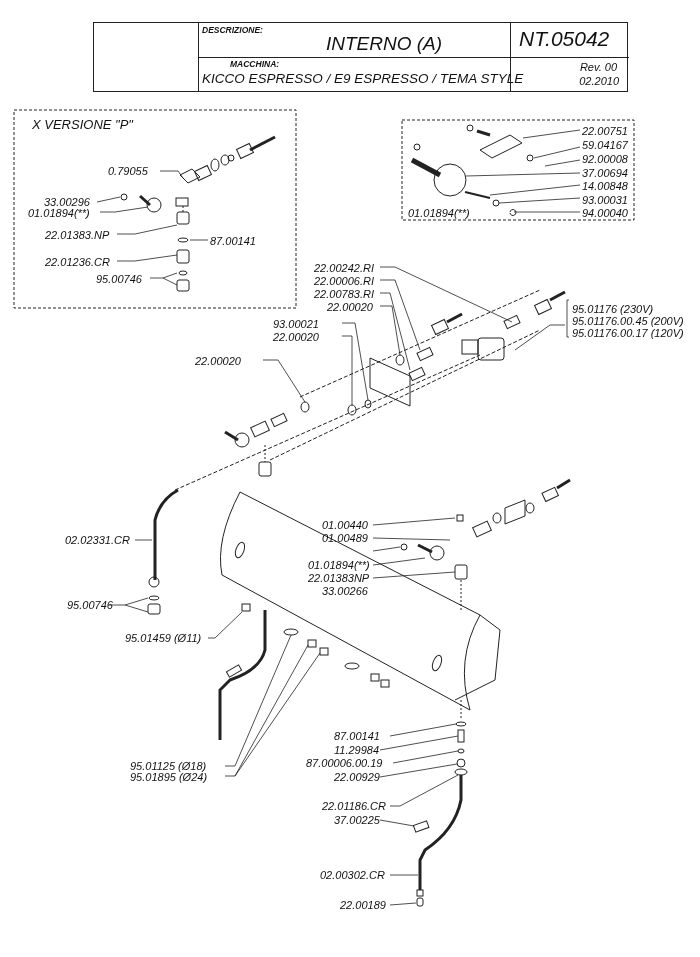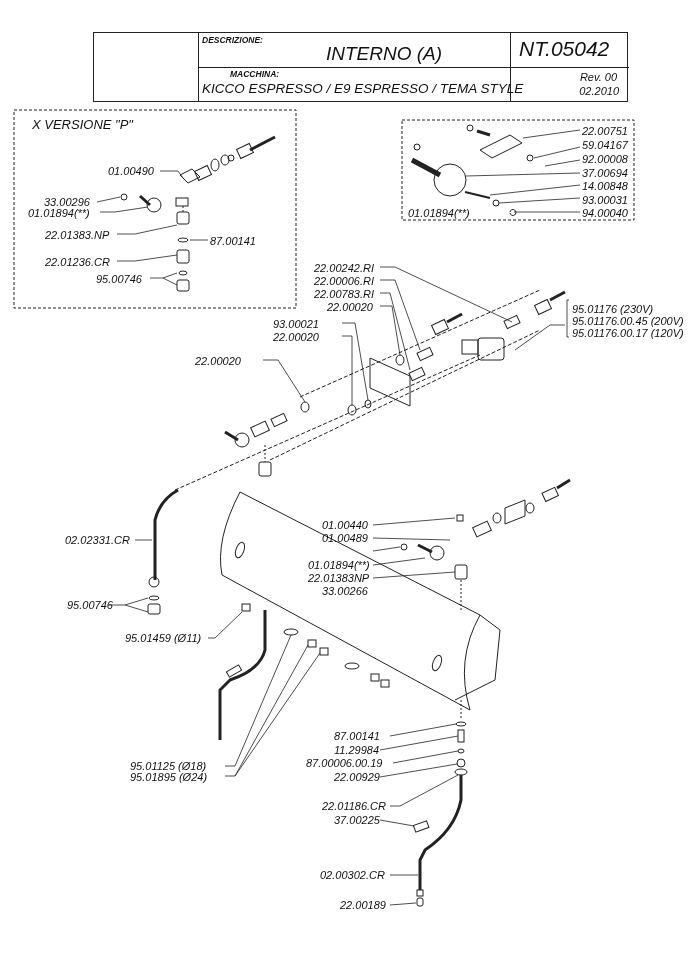--- a/index.html
+++ b/index.html
@@ -1,20 +1,20 @@
 <!DOCTYPE html>
 <html><head>
 <meta charset="utf-8">
 <style>
   html, body { margin: 0; padding: 0; background: #ffffff; }
   body { width: 700px; height: 957px; position: relative; overflow: hidden;
          font-family: "Liberation Sans", sans-serif; color: #111; }
   .lbl { position: absolute; font-style: italic; font-size: 11px; white-space: nowrap; line-height: 12px; color: #111; }
   
-  .tb { position: absolute; left: 93px; top: 32px; width: 535px; height: 70px; border: 1.4px solid #222; box-sizing: border-box; padding-left: 38px; }
+  .tb { position: absolute; left: 93px; top: 22px; width: 535px; height: 70px; border: 1.4px solid #222; box-sizing: border-box; padding-left: 38px; }
   .tb .c1 { position: absolute; left: 0; top: 0; width: 104px; height: 100%; border-right: 1.2px solid #222; }
   .tb .c2 { position: absolute; left: 104px; top: 0; width: 312px; height: 100%; border-right: 1.2px solid #222; }
   .tb .hr { position: absolute; left: 104px; top: 34px; width: 431px; height: 0; border-top: 1.2px solid #222; }
   .tb .small { position: absolute; font-size: 8.5px; font-style: italic; font-weight: bold; }
   .tb .big { position: absolute; font-style: italic; }
   svg { position: absolute; left: 0; top: 0; }
 </style>
 </head>
 <body>
 
@@ -190,21 +190,21 @@
       <line x1="380" y1="777" x2="457" y2="764"></line>
       <polyline points="390,806 400,806 458,775"></polyline>
       <line x1="380" y1="820" x2="414" y2="826"></line>
       <line x1="390" y1="875" x2="418" y2="875"></line>
       <line x1="390" y1="905" x2="416" y2="903"></line>
     </g>
   </g>
 </svg>
 
 <span class="lbl" style="left:32px;top:118px;font-size:13px;line-height:14px;">X VERSIONE "P"</span>
-<span class="lbl" style="left:108px;top:165px;">01.00490</span>
+<span class="lbl" style="left:108px;top:165px;">0.79055</span>
 <span class="lbl" style="left:44px;top:196px;">33.00296</span>
 <span class="lbl" style="left:28px;top:207px;">01.01894(**)</span>
 <span class="lbl" style="left:45px;top:229px;">22.01383.NP</span>
 <span class="lbl" style="left:210px;top:235px;">87.00141</span>
 <span class="lbl" style="left:45px;top:256px;">22.01236.CR</span>
 <span class="lbl" style="left:96px;top:273px;">95.00746</span>
 
 <span class="lbl" style="left:582px;top:125px;">22.00751</span>
 <span class="lbl" style="left:582px;top:139px;">59.04167</span>
 <span class="lbl" style="left:582px;top:153px;">92.00008</span>

